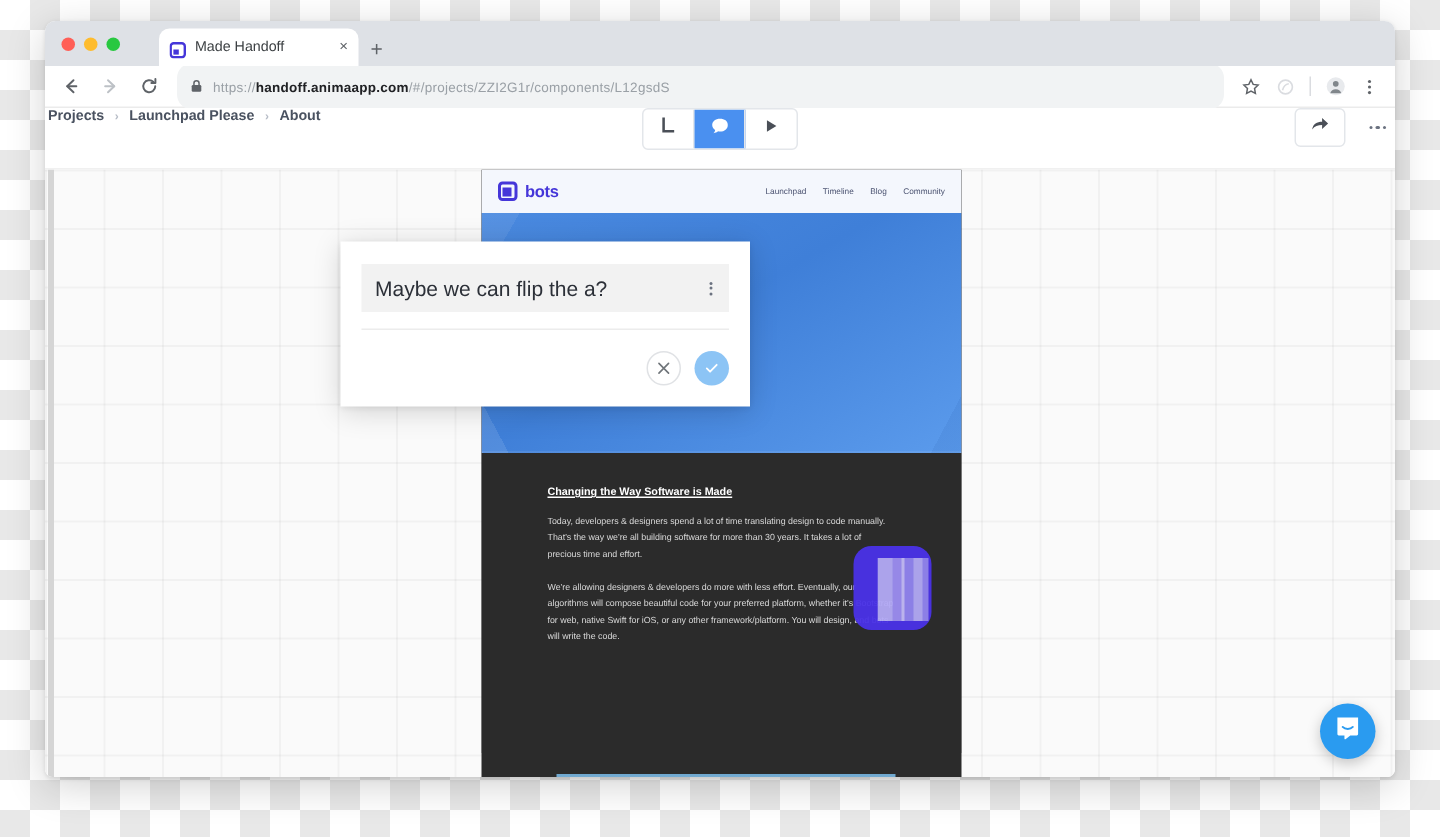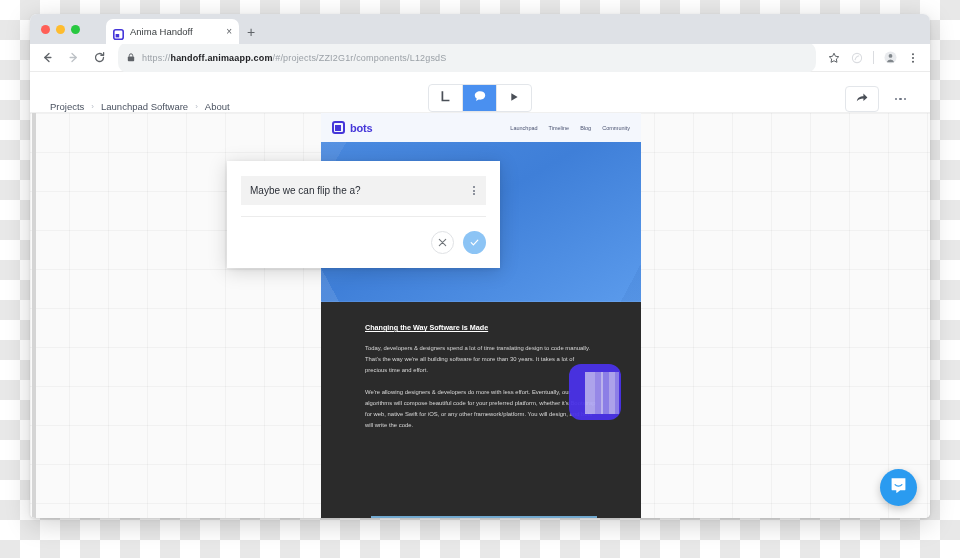--- a/index.html
+++ b/index.html
@@ -140,25 +140,26 @@
     display: flex; align-items: center; justify-content: center;
     color: #5f6368; cursor: pointer;
   }
   .tb-divider { width:1px; height:13px; background:#dadce0; }
 
   
   .app-header {
     height: 40px;
     background: #ffffff;
     display: flex;
-    align-items: flex-end;
-    padding: 0 20px;
+    align-items: flex-start;
+    padding: 0 2px;
     flex: none;
     position: relative;
     z-index: 5;
+    font-weight: bold;
   }
   .breadcrumb {
     display: flex; align-items: center; gap: 7px;
     font-size: 9.5px;
     color: #4a5260;
   }
   .crumb { cursor: pointer; white-space: nowrap; }
   .crumb-sep { color: #b6bcc6; font-size: 8px; }
 
   .tool-group {
@@ -377,21 +378,21 @@
     z-index: 10;
     padding: 15px 14px 14px 14px;
   }
   .comment-head {
     background: #f2f2f2;
     padding: 8px 9px;
     display: flex;
     align-items: center;
   }
   .comment-text {
-    font-size: 10px;
+    font-size: 14px;
     color: #2c3038;
     flex: 1;
   }
   .kebab { display:flex; flex-direction:column; gap:1.5px; cursor:pointer; padding:2px; }
   .kebab i { width:2px; height:2px; border-radius:50%; background:#6b7280; display:block; }
 
   .comment-meta {
     display: flex;
     justify-content: space-between;
     padding: 9px 1px 0 1px;
@@ -464,21 +465,21 @@
       <span class="dot yellow"></span>
       <span class="dot green"></span>
     </div>
     <div class="tab">
       <span class="tab-favicon">
         <svg width="11" height="11" viewBox="0 0 11 11">
           <rect x="0.8" y="0.8" width="9.4" height="9.4" rx="2" fill="none" stroke="#4536d9" stroke-width="1.6"></rect>
           <rect x="2.6" y="5" width="3.6" height="3.4" fill="#4536d9"></rect>
         </svg>
       </span>
-      <span class="tab-title">Anima Handoff</span>
+      <span class="tab-title">Made Handoff</span>
       <span class="tab-close">×</span>
     </div>
     <span class="new-tab">+</span>
   </div>
 
   <div class="url-bar">
     <span class="nav-btn">
       <svg width="13" height="13" viewBox="0 0 13 13">
           <path d="M8 2.5L3.8 6.5L8 10.5" fill="none" stroke="#5f6368" stroke-width="1.3" stroke-linecap="round" stroke-linejoin="round"></path>
           <path d="M3.9 6.5h6" stroke="#5f6368" stroke-width="1.3" stroke-linecap="round"></path>
@@ -534,21 +535,21 @@
             <circle cx="6" cy="9.7" r="1.05" fill="#5f6368"></circle>
           </svg>
       </span>
     </div>
   </div>
 
   <div class="app-header">
     <div class="breadcrumb">
       <span class="crumb">Projects</span>
       <span class="crumb-sep">›</span>
-      <span class="crumb">Launchpad Software</span>
+      <span class="crumb">Launchpad Please</span>
       <span class="crumb-sep">›</span>
       <span class="crumb">About</span>
     </div>
 
     <div class="tool-group">
       <div class="tool-btn">
         <span>
           <svg width="13" height="13" viewBox="0 0 13 13">
               <path d="M3.4 2.1v8.4h6.2" fill="none" stroke="#4a4f57" stroke-width="1.7" stroke-linecap="square"></path>
             </svg>

